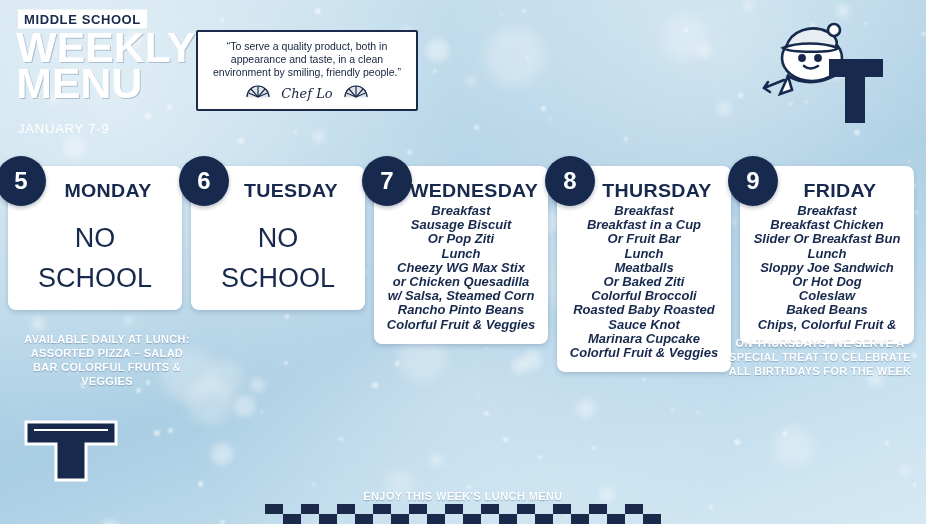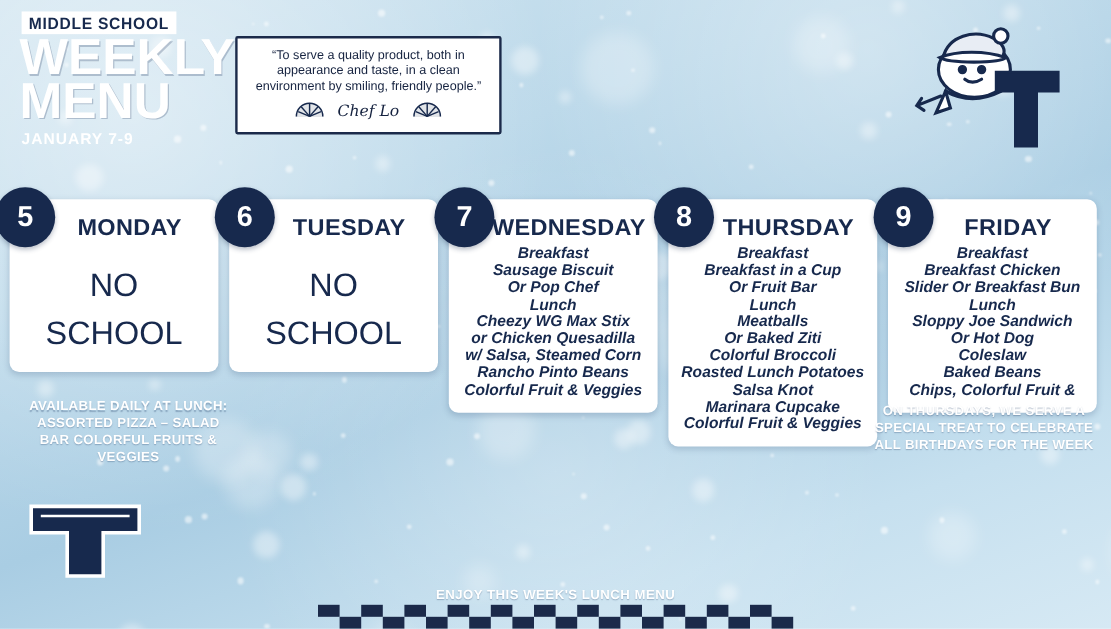--- a/index.html
+++ b/index.html
@@ -34,21 +34,21 @@
     font-family:"Liberation Sans", sans-serif;
     transform: scaleY(1.05);
   }
   .title-wrap { position:absolute; left:18px; top:30px; color:#ffffff; }
   .title-main {
     font-size:42px; line-height:36px; font-weight:bold; letter-spacing:0px;
     text-shadow: 1px 1px 0 rgba(30,50,90,0.25);
     transform: scaleX(1.02);
   }
   .title-dates {
-    margin-top:6px; font-size:13px; font-weight:bold; letter-spacing:0.8px; color:#ffffff;
+    margin-top:19px; font-size:13px; font-weight:normal; letter-spacing:0.8px; color:#ffffff;
   }
 
   .quote-box {
     position:absolute; left:196px; top:30px; width:222px;
     background:#ffffff; border:2px solid #1b2a4a; border-radius:2px;
     padding:8px 10px 6px 10px;
   }
   .quote-text { font-size:10.5px; line-height:13px; text-align:center; color:#15223f; }
   .sig-row { display:flex; align-items:center; justify-content:center; gap:10px; margin-top:4px; }
   .sig-name { font-family:"DejaVu Serif", serif; font-style:italic; font-size:13px; color:#15223f; }
@@ -336,43 +336,43 @@
     <div class="noschool">NO</div>
     <div class="noschool" style="margin-top:0">SCHOOL</div>
   </div>
 
   <div class="card tall">
     <div class="daynum">7</div>
     <div class="dayname">WEDNESDAY</div>
     <div class="meal-list">
         <div class="meal-head">Breakfast</div>
         <div>Sausage Biscuit</div>
-        <div>Or Pop Chef</div>
+        <div>Or Pop Ziti</div>
         <div class="meal-head">Lunch</div>
         <div>Cheezy WG Max Stix</div>
         <div>or Chicken Quesadilla</div>
         <div>w/ Salsa, Steamed Corn</div>
         <div>Rancho Pinto Beans</div>
         <div>Colorful Fruit &amp; Veggies</div>
       </div>
   </div>
 
   <div class="card tall">
     <div class="daynum">8</div>
     <div class="dayname">THURSDAY</div>
     <div class="meal-list">
         <div class="meal-head">Breakfast</div>
         <div>Breakfast in a Cup</div>
         <div>Or Fruit Bar</div>
         <div class="meal-head">Lunch</div>
         <div>Meatballs</div>
         <div>Or Baked Ziti</div>
         <div>Colorful Broccoli</div>
-        <div>Roasted Lunch Potatoes</div>
-        <div>Salsa Knot</div>
+        <div>Roasted Baby Roasted</div>
+        <div>Sauce Knot</div>
         <div>Marinara Cupcake</div>
         <div>Colorful Fruit &amp; Veggies</div>
       </div>
   </div>
 
   <div class="card tall">
     <div class="daynum">9</div>
     <div class="dayname">FRIDAY</div>
     <div class="meal-list">
         <div class="meal-head">Breakfast</div>

